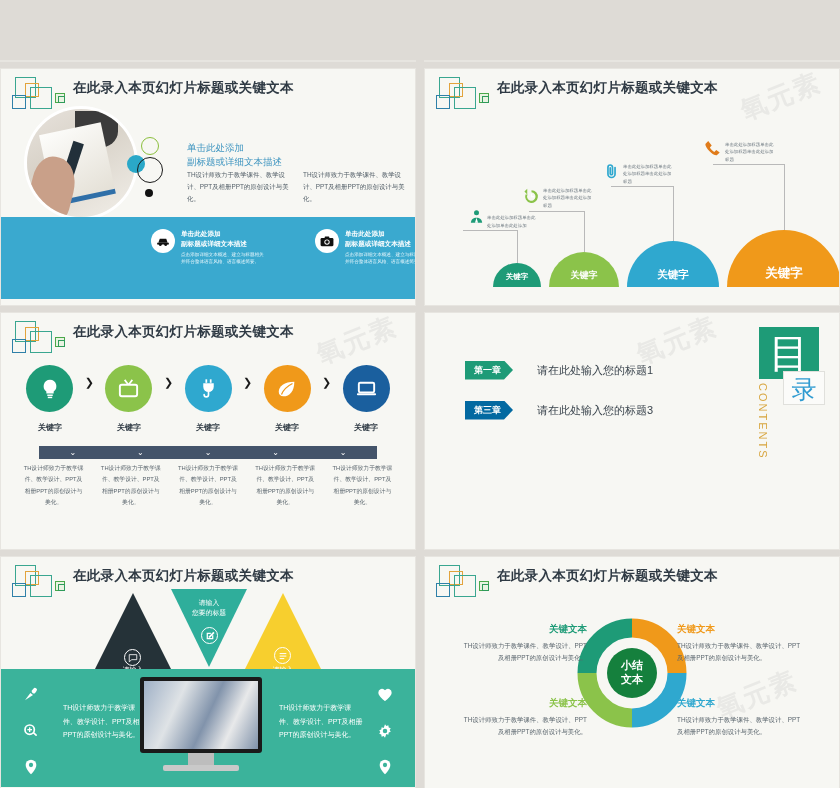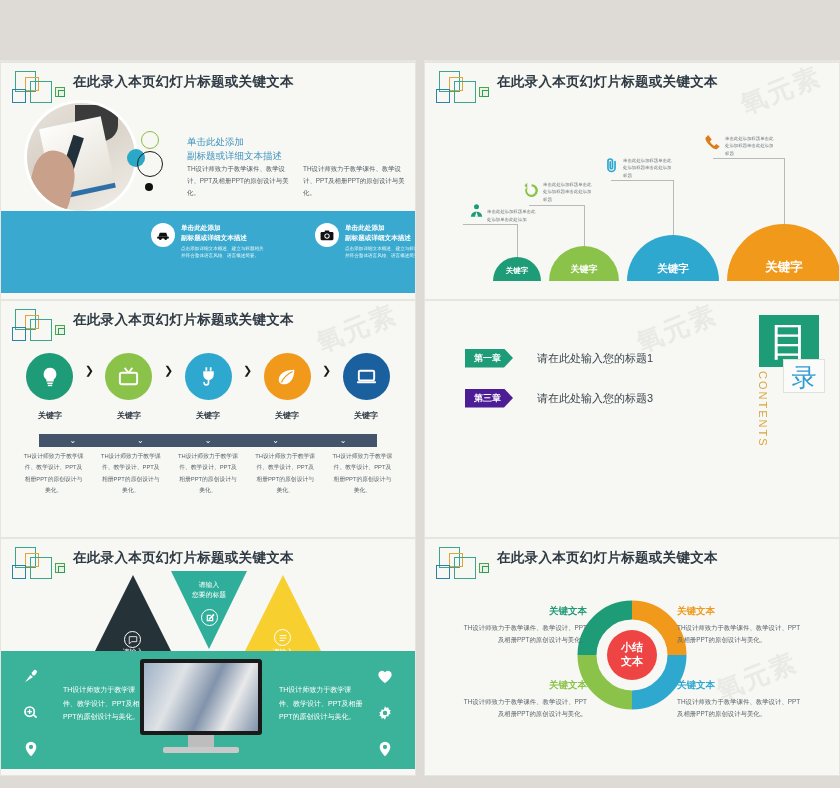--- a/index.html
+++ b/index.html
@@ -7,21 +7,21 @@
     width: 840px; height: 788px;
     background: #dedbd6;
     font-family: "Liberation Sans", "DejaVu Sans", sans-serif;
     overflow: hidden;
   }
   .grid {
     width: 837px; height: 788px;
     display: grid;
     grid-template-columns: 416px 416px;
     grid-template-rows: 62px 238px 238px 238px;
-    gap: 0 8px;
+    gap: 6px 8px;
     padding: 0 0 6px 0;
   }
   .slide {
     background: #f7f7f3;
     position: relative;
     overflow: hidden;
     border: 1px solid #e7e5e0;
   }
   .slide.clip-top { align-self: end; }
 
@@ -145,21 +145,21 @@
   .mon-neck { width: 26px; height: 12px; background: #bdbdbd; margin: 0 auto; }
   .mon-base { width: 76px; height: 6px; background: #c9c9c9; margin: 0 auto; border-radius: 2px; }
   .band-txt { position: absolute; font-size: 7px; line-height: 1.95; color: #fff; width: 84px; }
   .band-ico-col { position: absolute; display: flex; flex-direction: column; gap: 16px;
                   color: #fff; font-size: 16px; }
 
   
   .donut-wrap { position: absolute; left: 50%; top: 58px; transform: translateX(-50%);
                 width: 116px; height: 116px; }
   .donut-hub { position: absolute; left: 50%; top: 50%; transform: translate(-50%,-50%);
-               width: 50px; height: 50px; border-radius: 50%; background: #ef4444;
+               width: 50px; height: 50px; border-radius: 50%; background: #15803d;
                color: #fff; font-size: 11px; font-weight: bold; line-height: 1.25;
                display: flex; flex-direction: column; align-items: center; justify-content: center; }
   .q-head { font-size: 9.5px; font-weight: bold; margin-bottom: 4px; }
   .q-body { font-size: 6.4px; line-height: 1.95; color: #5b666e; }
   .quad { position: absolute; width: 126px; }
   .quad.left { text-align: right; }
 </style>
 </head>
 <body>
 
@@ -394,21 +394,21 @@
   </div>
 
   <div class="slide">
     <div class="wm" style="right:120px">氧元素</div>
     <div class="toc">
       <div class="toc-row">
         <div class="toc-tag" style="background:#1e9b77">第一章</div>
         <div class="toc-text">请在此处输入您的标题1</div>
       </div>
       <div class="toc-row">
-        <div class="toc-tag" style="background:#4c1d95">第三章</div>
+        <div class="toc-tag" style="background:#0369a1">第三章</div>
         <div class="toc-text">请在此处输入您的标题3</div>
       </div>
     </div>
     <div class="contents-block">
       <div class="cb-green">目</div>
       <div class="cb-white">录</div>
       <div class="cb-vert">CONTENTS</div>
     </div>
   </div>
 

